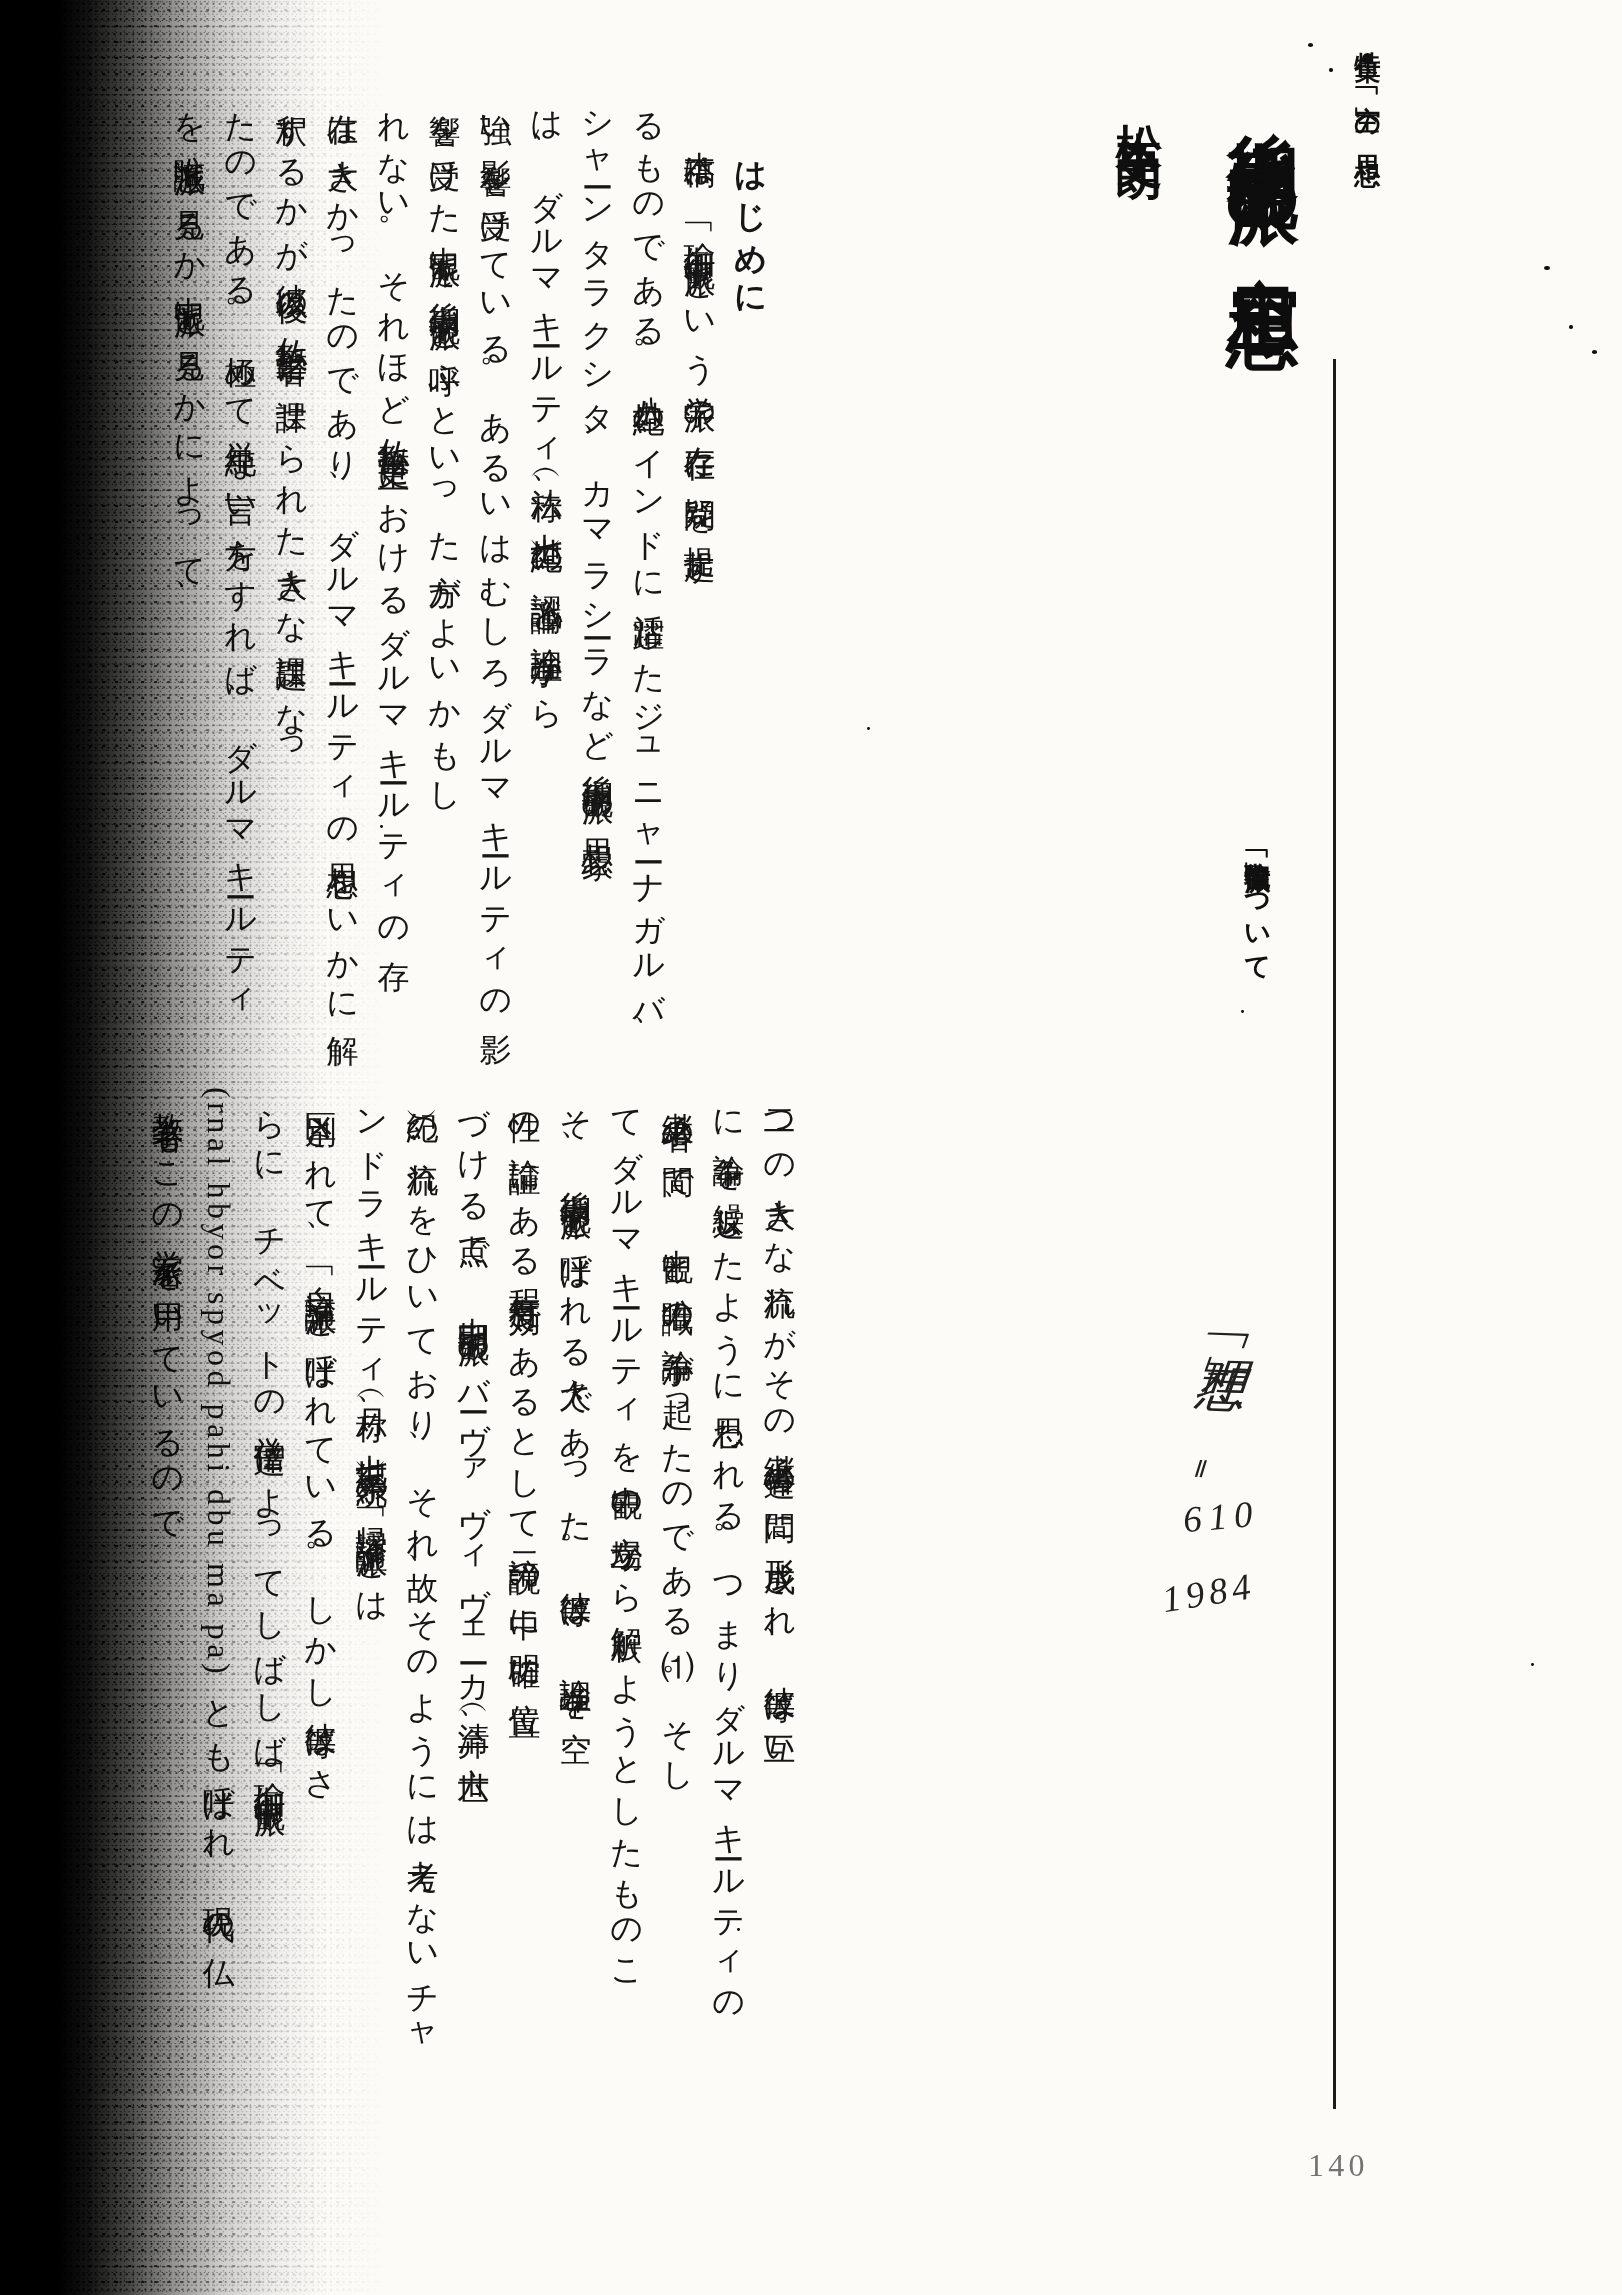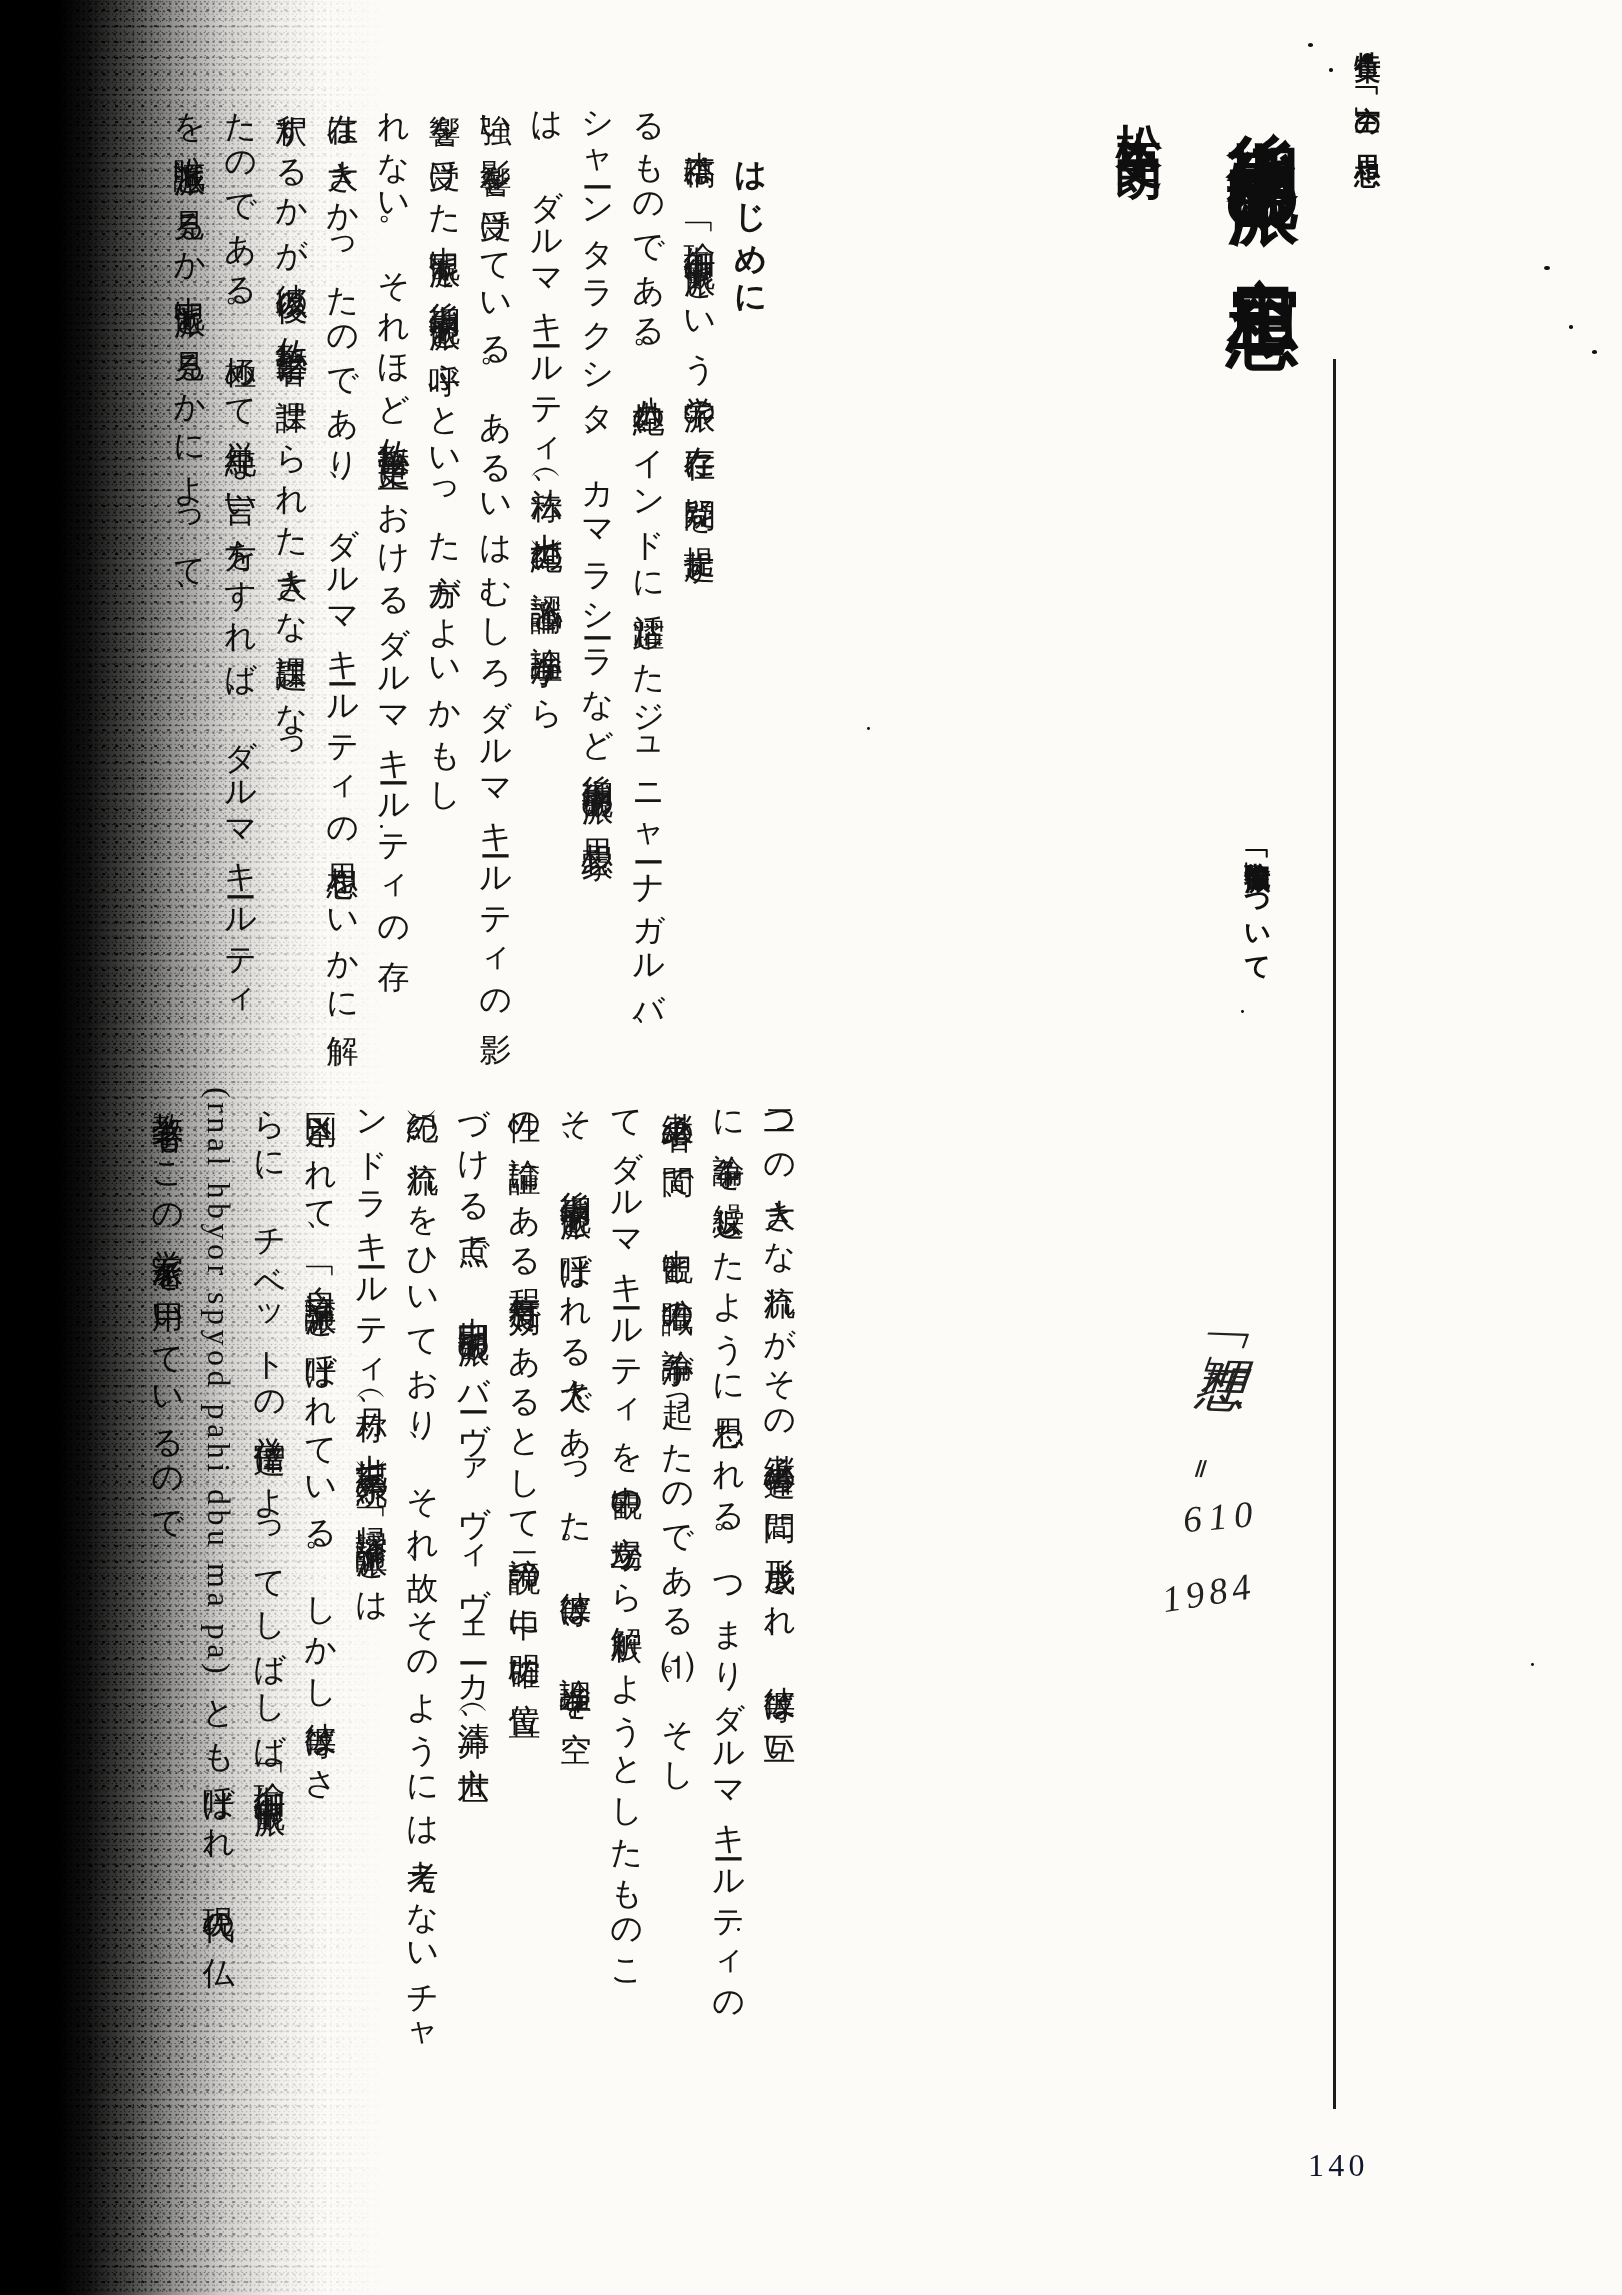--- a/index.html
+++ b/index.html
@@ -56,21 +56,21 @@
     margin:0;font-size:32px;line-height:51px;letter-spacing:4.5px;
     white-space:nowrap;color:#161616;
   }
   .band-upper{top:89px;right:847px;height:999px;}
   .band-lower{top:1087px;right:818px;height:1019px;}
   .heading-col{font-family:"Liberation Sans",sans-serif;font-weight:bold;padding-top:50px;}
 
   
   .page-number{
     position:absolute;top:2147px;left:1308px;
-    font-size:32px;letter-spacing:4.2px;color:#0f172a;
+    font-size:32px;letter-spacing:4.2px;color:#737373;
     font-family:"Liberation Serif",serif;
   }
 
   
   .scan-band{
     position:absolute;top:0;left:0;width:326px;height:2295px;
     background:linear-gradient(to right,
       #000 0px,#000 59px,
       rgba(0,0,0,.93) 87px,
       rgba(0,0,0,.72) 128px,

